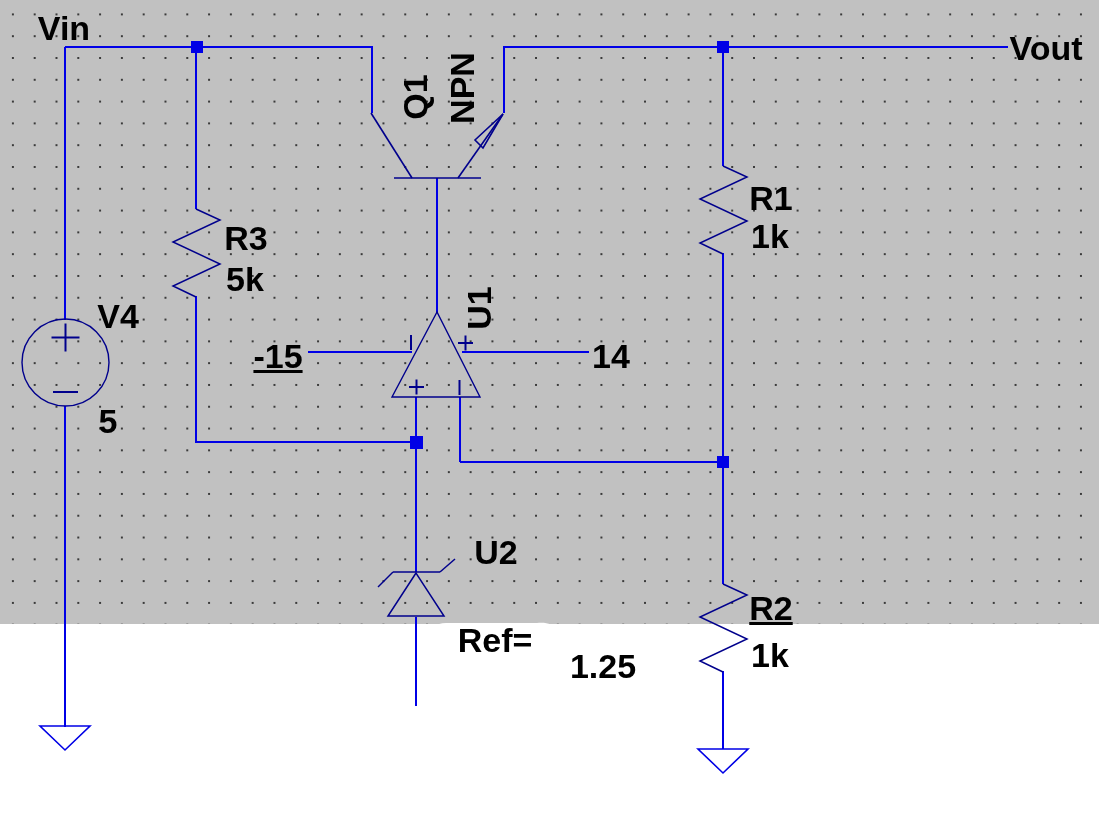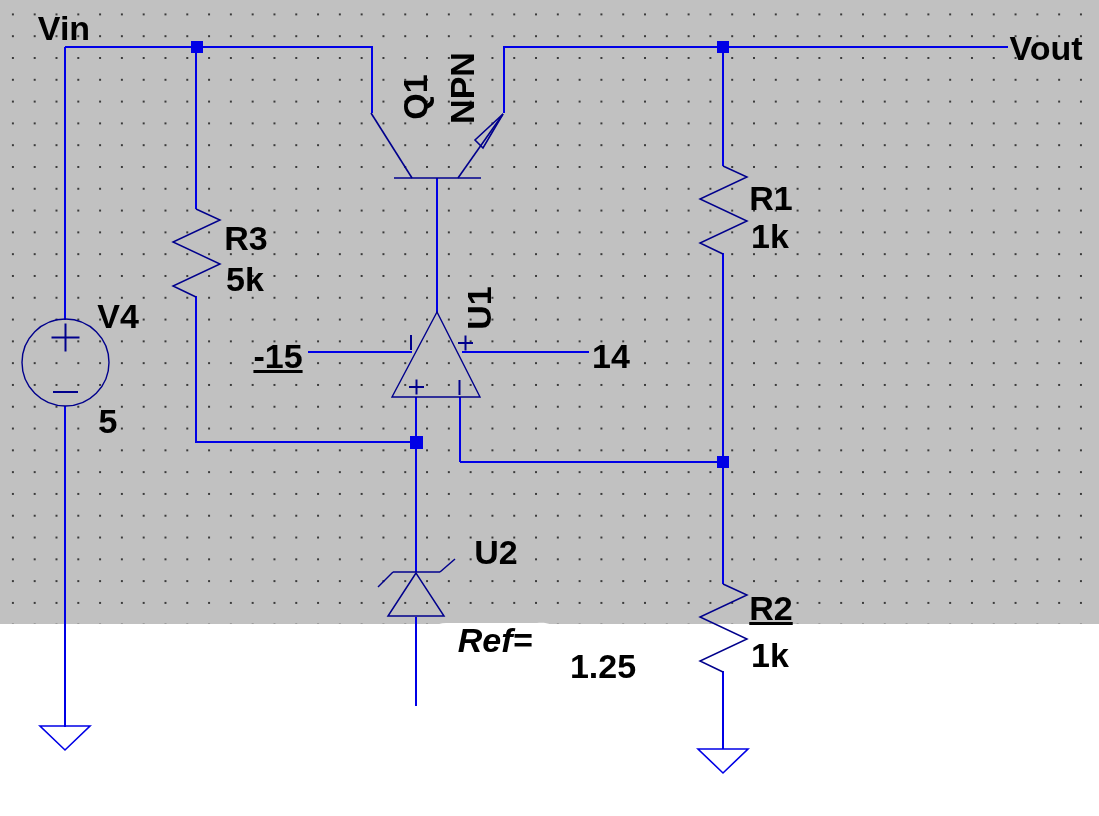--- a/index.html
+++ b/index.html
@@ -123,21 +123,21 @@
   <div class="lbl" style="left:245px;top:279px;">5k</div>
 
   <div class="lbl" style="left:118px;top:316px;">V4</div>
   <div class="lbl" style="left:108px;top:421px;">5</div>
 
   <div class="lbl" style="left:278px;top:356px;text-decoration:underline;">-15</div>
   <div class="lbl" style="left:611px;top:356px;">14</div>
   <div class="lbl vlbl" style="left:479px;top:308px;">U1</div>
 
   <div class="lbl" style="left:478px;top:552px;margin-left:18px;">U2</div>
-  <div class="lbl" style="left:495px;top:640px;font-style:italic;">Ref=</div>
+  <div class="lbl" style="left:495px;top:640px;">Ref=</div>
   <div class="lbl" style="left:603px;top:666px;">1.25</div>
 
   <div class="lbl" style="left:771px;top:174px;margin-top:24px;">R1</div>
   <div class="lbl" style="left:770px;top:236px;">1k</div>
 
   <div class="lbl" style="left:771px;top:608px;text-decoration:underline;">R2</div>
   <div class="lbl" style="left:770px;top:655px;">1k</div>
 
 </div>
 

